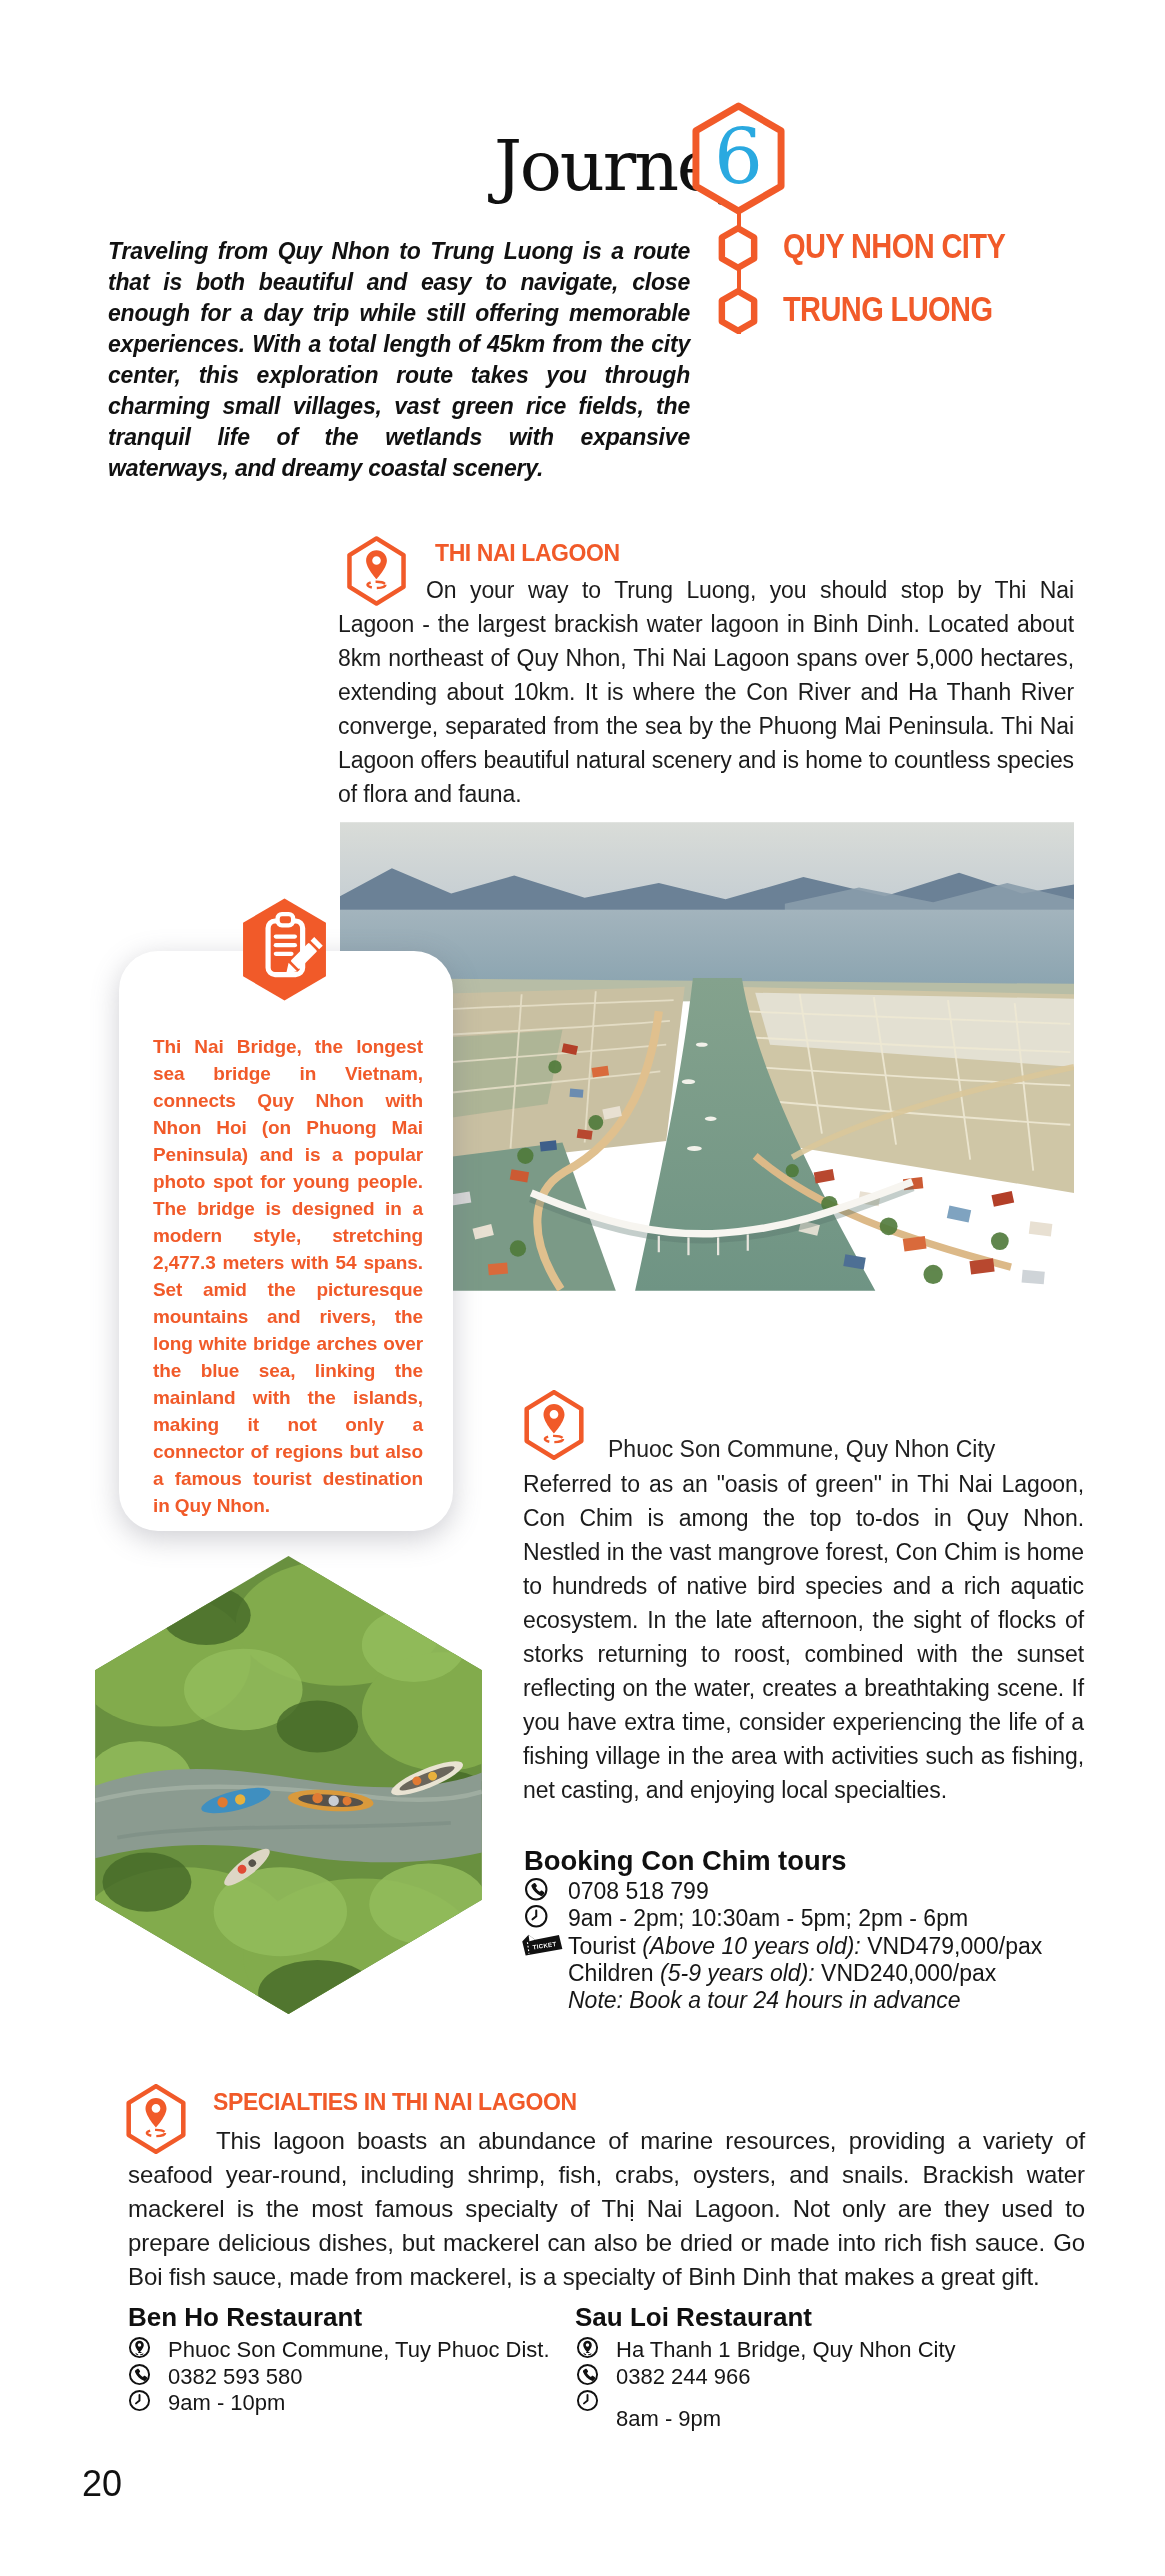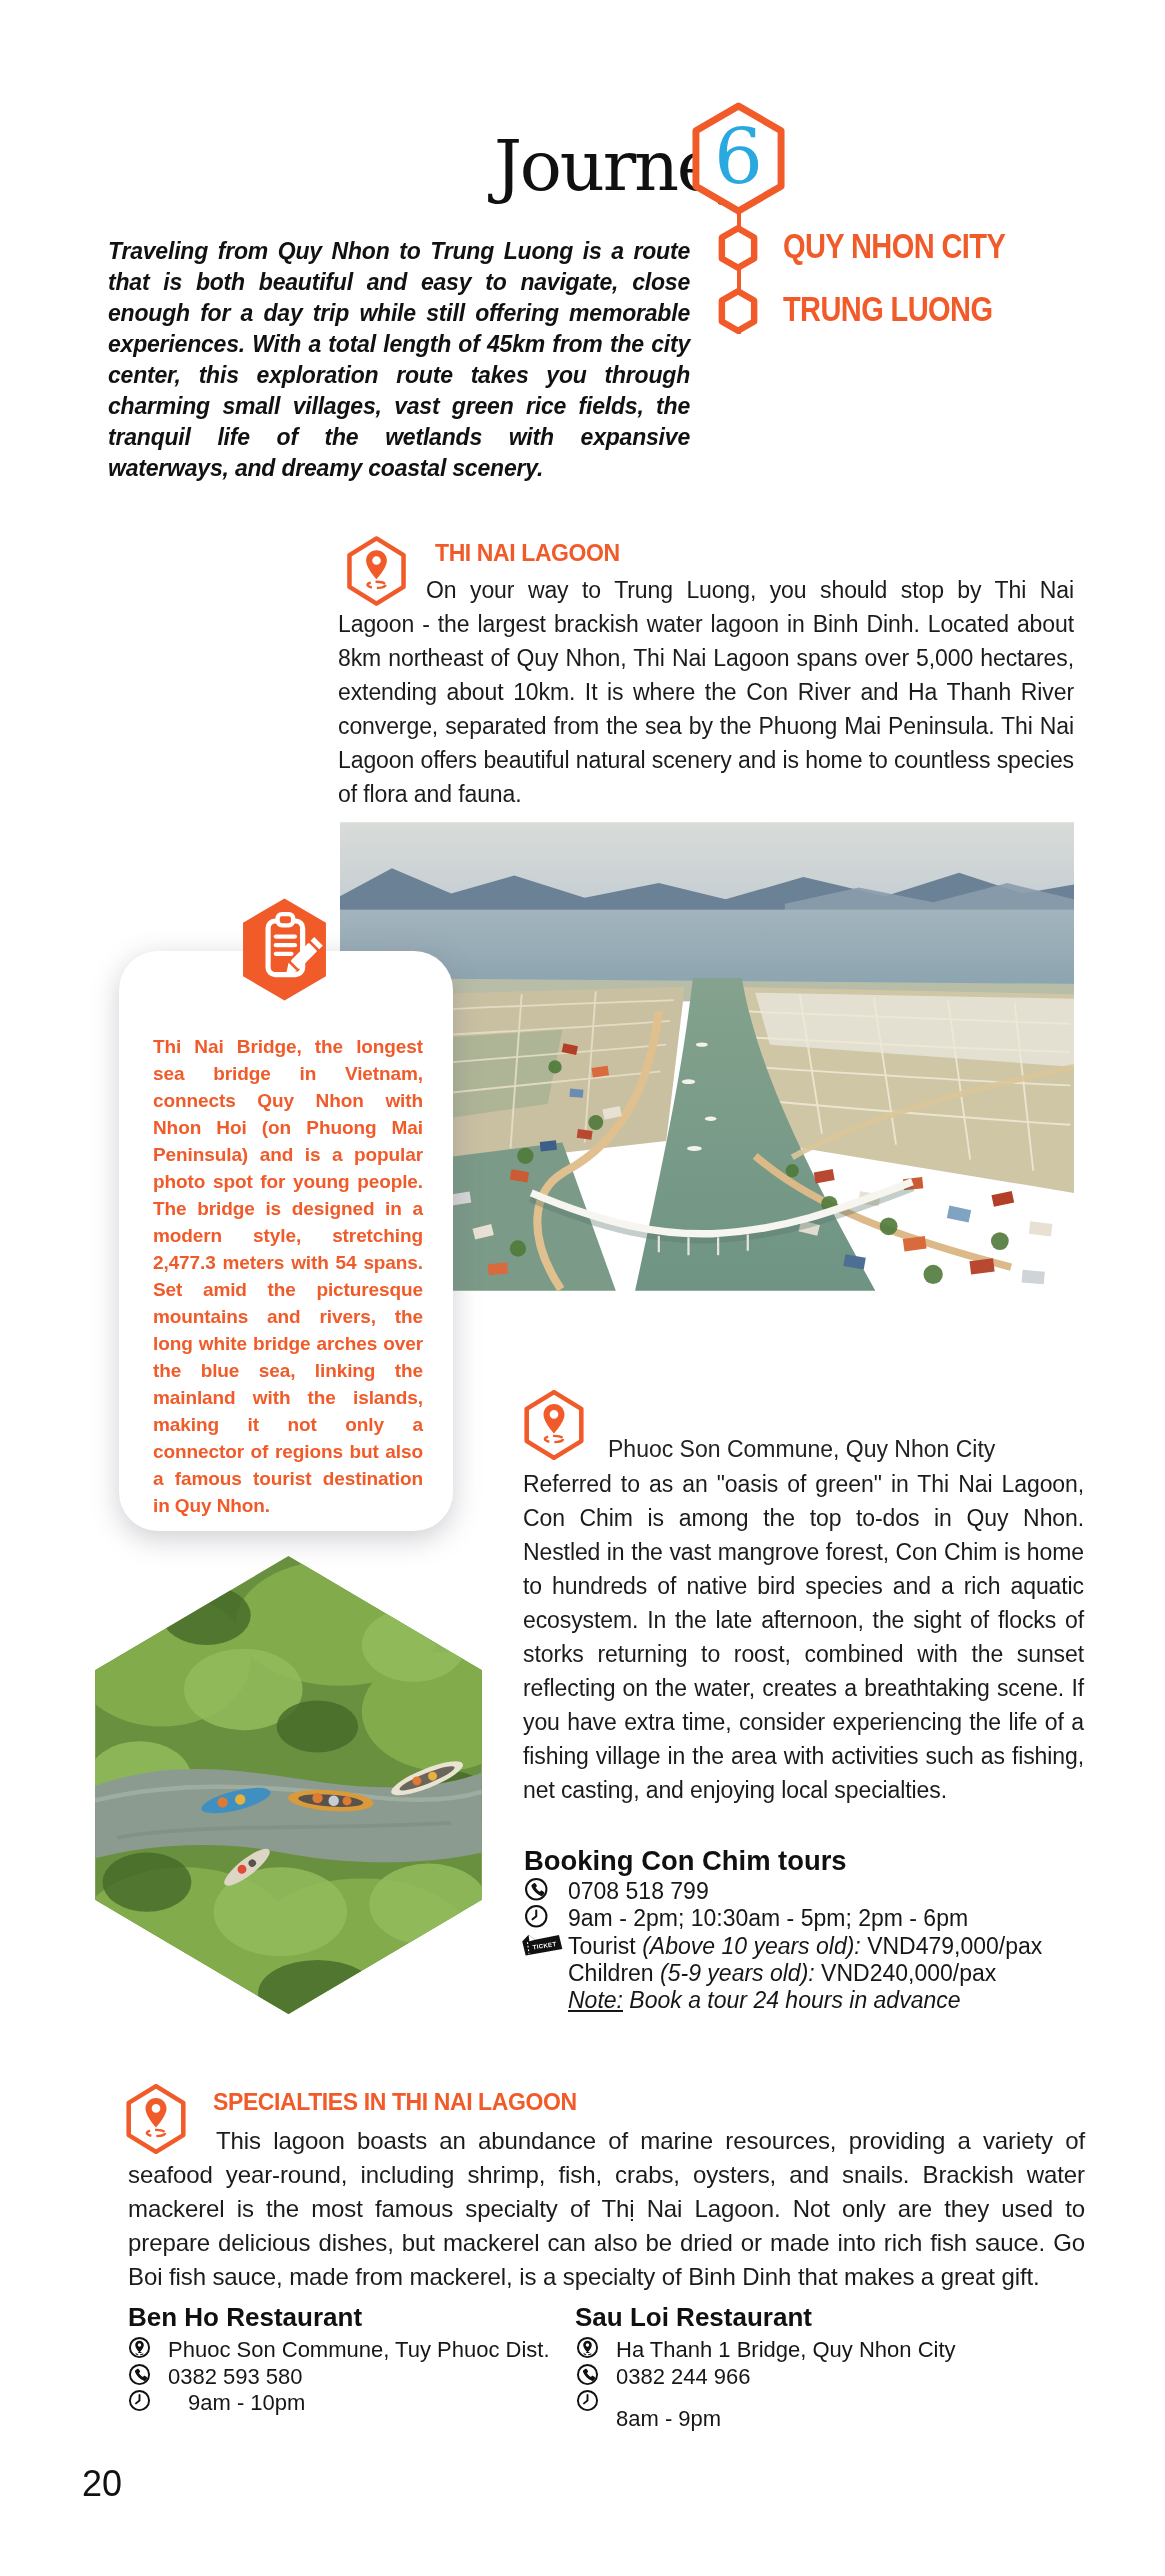--- a/index.html
+++ b/index.html
@@ -27,21 +27,21 @@
   
   .note-box{width:334px;height:580px;background:#fff;border-radius:39px;
             box-shadow:0 7.4px 28px rgba(110,110,125,.33);}
   .note-text{font-size:19px;font-weight:bold;line-height:27px;color:#F15A29;letter-spacing:-0.1px;}
   
   .blk-head{font-size:27.4px;font-weight:bold;color:#101010;white-space:nowrap;}
   .row-txt{font-size:23px;color:#161616;white-space:nowrap;}
   .price-lines{font-size:23px;line-height:27px;color:#161616;white-space:nowrap;}
   .price-lines .b{font-weight:normal;}
   .price-lines .i{font-style:italic;}
-  .price-lines .u{text-decoration:underline;text-align:center;}
+  .price-lines .u{text-align:center;}
   .rest-name{font-size:26px;font-weight:bold;color:#101010;white-space:nowrap;}
   .page-num{font-size:36px;color:#111;}
   svg{display:block;}
 </style>
 </head>
 <body>
 
 <div id="page">
 
   <div class="abs journey" style="left:494px;top:125px;">Journey</div>
@@ -344,21 +344,21 @@
       <path d="M11.6 11.4l2.8-2.1c.8-.6 1.9-.4 2.5.4l1.7 2.3c.6.8.5 1.8-.3 2.5l-1.2 1c1.5 2.7 3.6 4.8 6.3 6.3l1-1.2c.7-.8 1.7-.9 2.5-.3l2.3 1.7c.8.6 1 1.7.4 2.5l-2.1 2.8c-.6.8-1.7 1-2.6.6-6.6-3-11.3-7.7-13.9-13.9-.4-.9-.2-2 .6-2.6z" fill="#111"></path>
     </svg>
   </div>
   <div class="abs row-txt" style="left:168px;top:2364px;font-size:22px;">0382 593 580</div>
   <div class="abs" style="left:128px;top:2389px;">
     <svg width="23" height="23" viewBox="0 0 36 36">
       <circle cx="18" cy="18" r="15" fill="none" stroke="#111" stroke-width="3"></circle>
       <path d="M18 9.5 V18 L12.5 22.5" fill="none" stroke="#111" stroke-width="3" stroke-linecap="round"></path>
     </svg>
   </div>
-  <div class="abs row-txt" style="left:168px;top:2390px;font-size:22px;margin-left:20px;">9am - 10pm</div>
+  <div class="abs row-txt" style="left:168px;top:2390px;font-size:22px;">9am - 10pm</div>
 
   <div class="abs rest-name" style="left:575px;top:2302px;">Sau Loi Restaurant</div>
   <div class="abs" style="left:576px;top:2336px;">
     <svg width="23" height="23" viewBox="0 0 36 36">
       <circle cx="18" cy="18" r="15" fill="none" stroke="#111" stroke-width="3"></circle>
       <path d="M18 7.5c-3.7 0-6.7 3-6.7 6.7 0 5 6.7 11.6 6.7 11.6s6.7-6.6 6.7-11.6c0-3.7-3-6.7-6.7-6.7zm0 9.3a2.7 2.7 0 1 1 0-5.4 2.7 2.7 0 0 1 0 5.4z" fill="#111"></path>
       <ellipse cx="18" cy="27.5" rx="5.5" ry="1.8" fill="none" stroke="#111" stroke-width="1.6" stroke-dasharray="5 3"></ellipse>
     </svg>
   </div>
   <div class="abs row-txt" style="left:616px;top:2337px;font-size:22px;">Ha Thanh 1 Bridge, Quy Nhon City</div>

